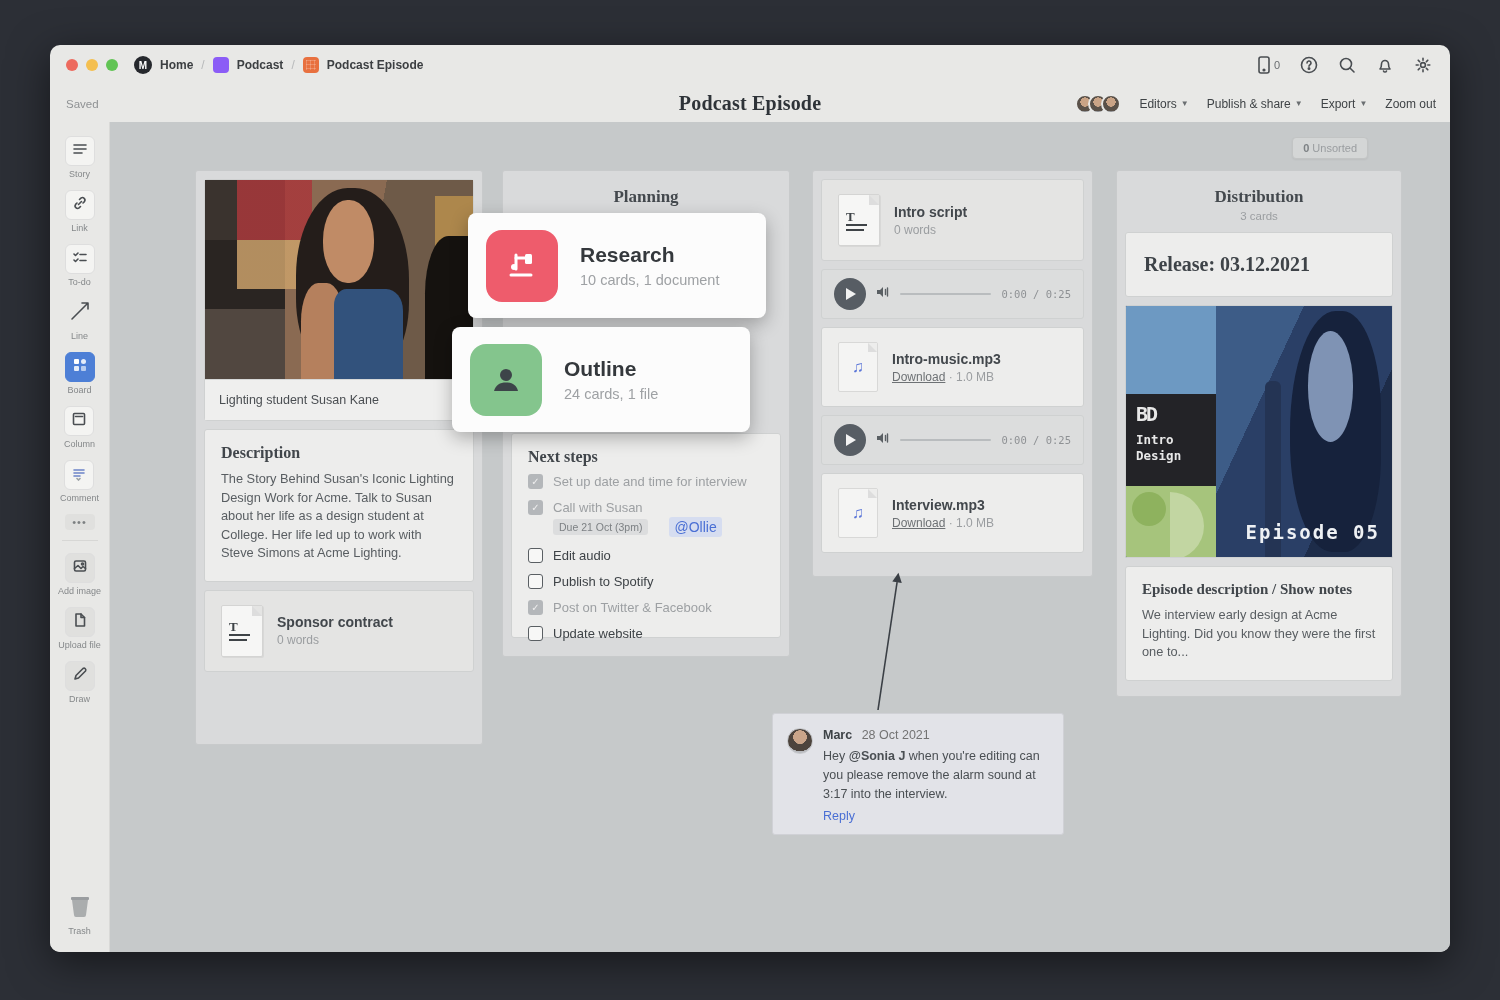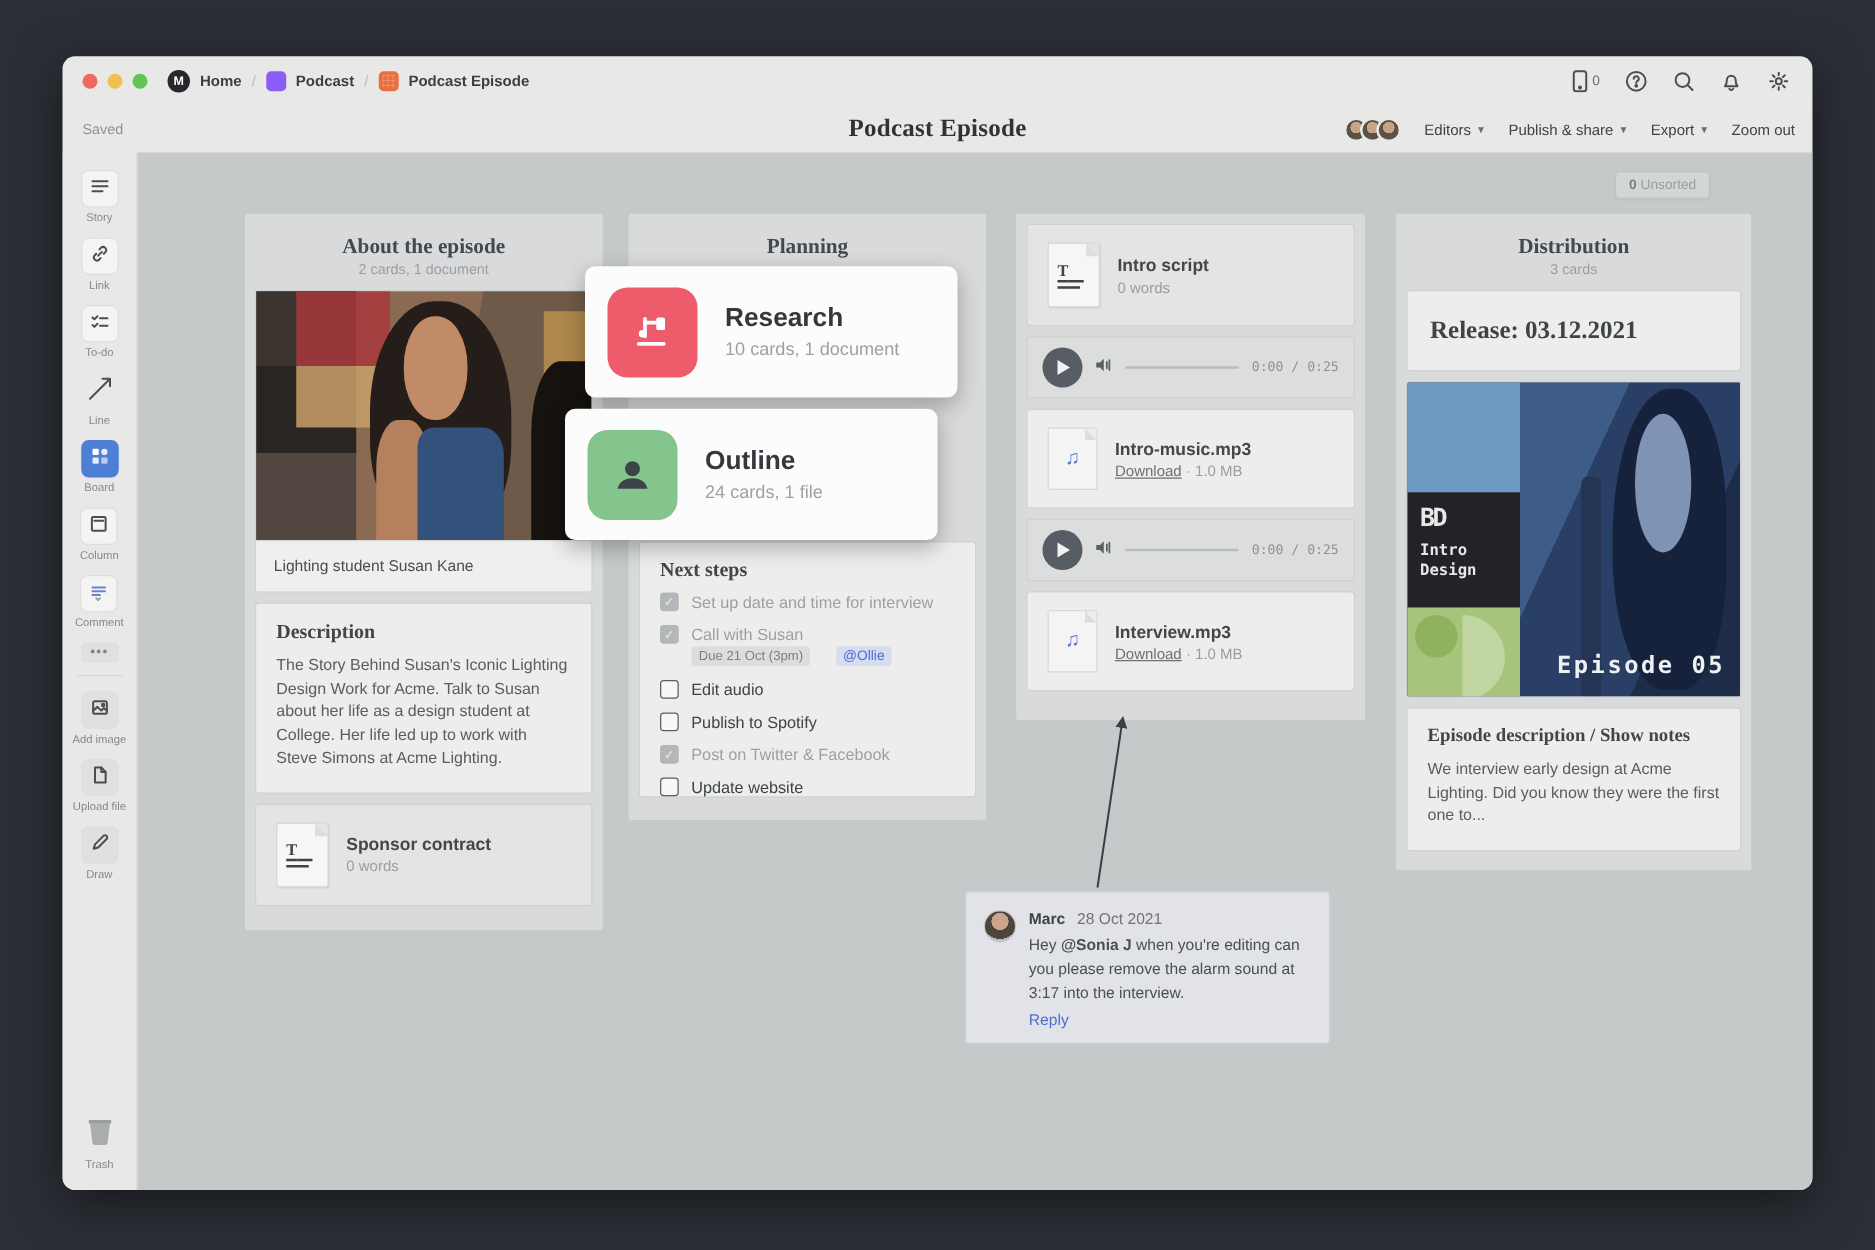--- a/index.html
+++ b/index.html
@@ -84,21 +84,21 @@
   
   .todo-card { padding:14px 16px; }
   .todo-row { display:flex; align-items:center; gap:10px; margin-bottom:11px; }
   .cb { width:15px; height:15px; border-radius:3px; flex:0 0 auto; }
   .cb.checked { background:#b4b7ba; display:flex; align-items:center; justify-content:center; color:#eee; font-size:10px; }
   .cb.un { background:#f7f7f6; border:1.5px solid #5a5f63; }
   .todo-label { font-size:13px; color:#3e4347; }
   .todo-label.done { color:#9da0a3; }
   .due-row { margin:-4px 0 11px 25px; display:flex; gap:21px; align-items:center; }
   .due-badge { font-size:10.5px; color:#7d8184; background:#dcddde; border-radius:3px; padding:2px 6px; }
-  .mention { font-size:11px; color:#4a6fd4; background:#d6ddf0; border-radius:3px; padding:2px 5px; }
+  .mention { font-size:14px; color:#4a6fd4; background:#d6ddf0; border-radius:3px; padding:2px 5px; }
 
   
   .player { display:flex; align-items:center; gap:10px; background:#dcdddd; border:1px solid #cfd1d1; border-radius:3px; padding:8px 12px; margin-bottom:8px; }
   .play-btn { width:32px; height:32px; border-radius:50%; background:#575d64; display:flex; align-items:center; justify-content:center; flex:0 0 auto; }
   .play-tri { width:0; height:0; border-style:solid; border-width:6px 0 6px 10px; border-color:transparent transparent transparent #f2f2f2; margin-left:2px; }
   .vol { color:#5a5f63; flex:0 0 auto; }
   .track { flex:1; height:2px; background:#b9bcbe; border-radius:1px; }
   .ptime { font-family:"DejaVu Sans Mono", monospace; font-size:10.5px; color:#8e9194; flex:0 0 auto; }
   .file-icon { width:40px; height:50px; background:#f4f4f3; border:1px solid #d8d8d7; border-radius:2px; display:flex; align-items:center; justify-content:center; color:#5b76d8; font-size:16px; position:relative; }
   .file-icon::after { content:""; position:absolute; right:0; top:0; border-style:solid; border-width:0 9px 9px 0; border-color:#ededec #ededec #ddd #ddd; }
@@ -328,24 +328,20 @@
     </div>
   </div>
 
   <div class="canvas">
 
     <div class="unsorted">
       <b>0</b> <span>Unsorted</span>
     </div>
 
     <div class="col" style="left:85px; top:48px; width:288px; height:575px;">
-      <div class="col-head">
-        <div class="col-title">About the episode</div>
-        <div class="col-sub">2 cards, 1 document</div>
-      </div>
       <div class="card" style="background:#efefee">
         <div class="photo">
           <div class="shelf"></div>
             <div class="poster"></div>
             <div class="poster2"></div>
           <div class="hair"></div>
             <div class="face"></div>
             <div class="arm"></div>
           <div class="overalls"></div>
             <div class="jacket"></div>

